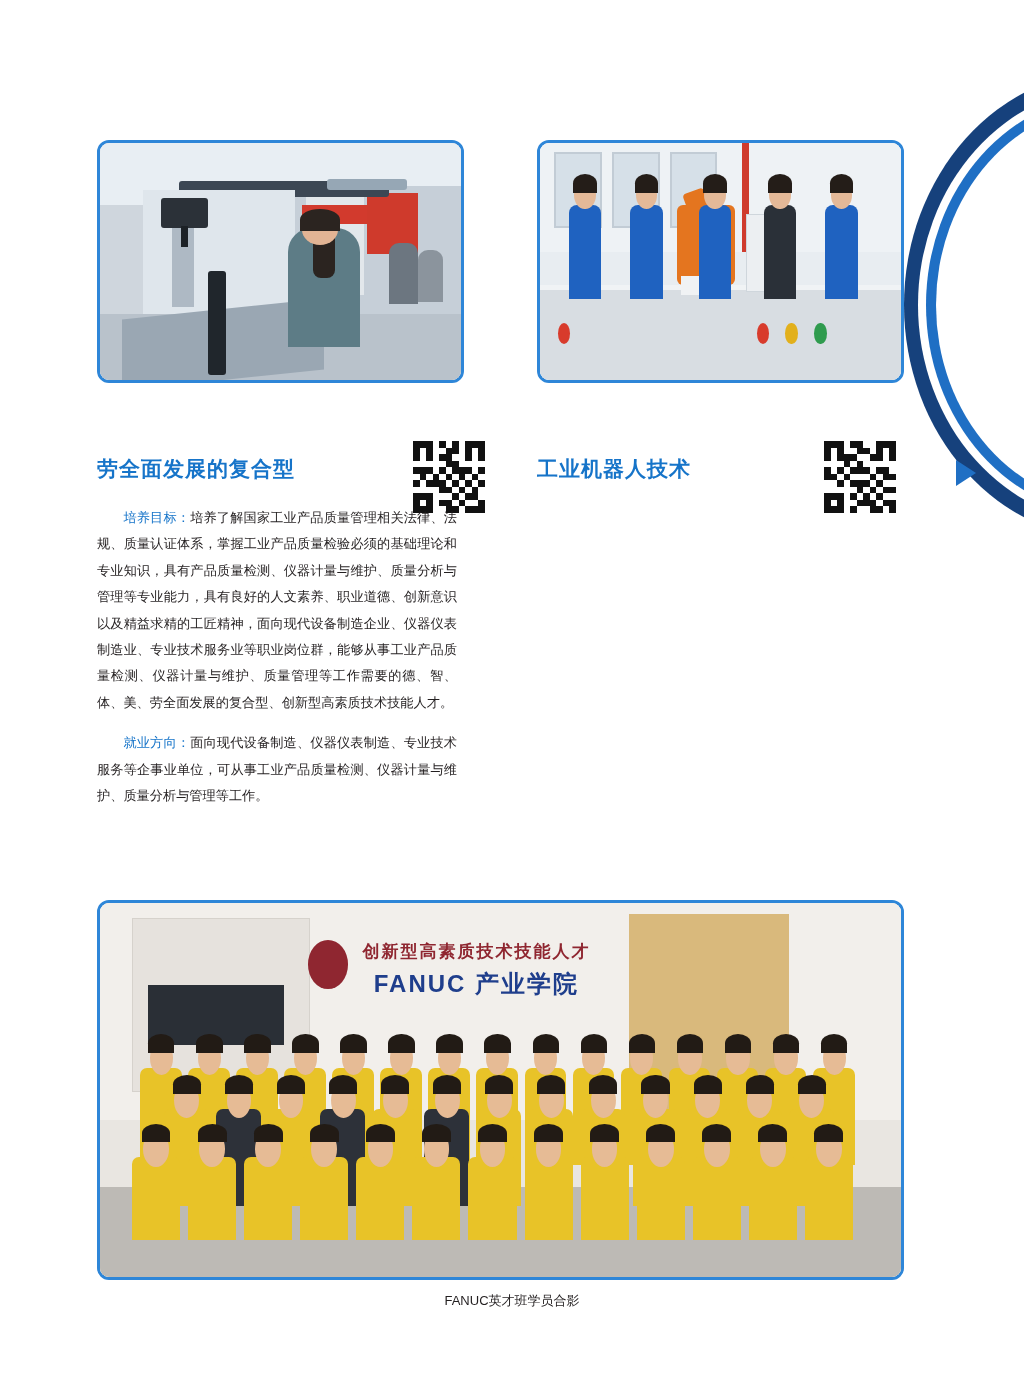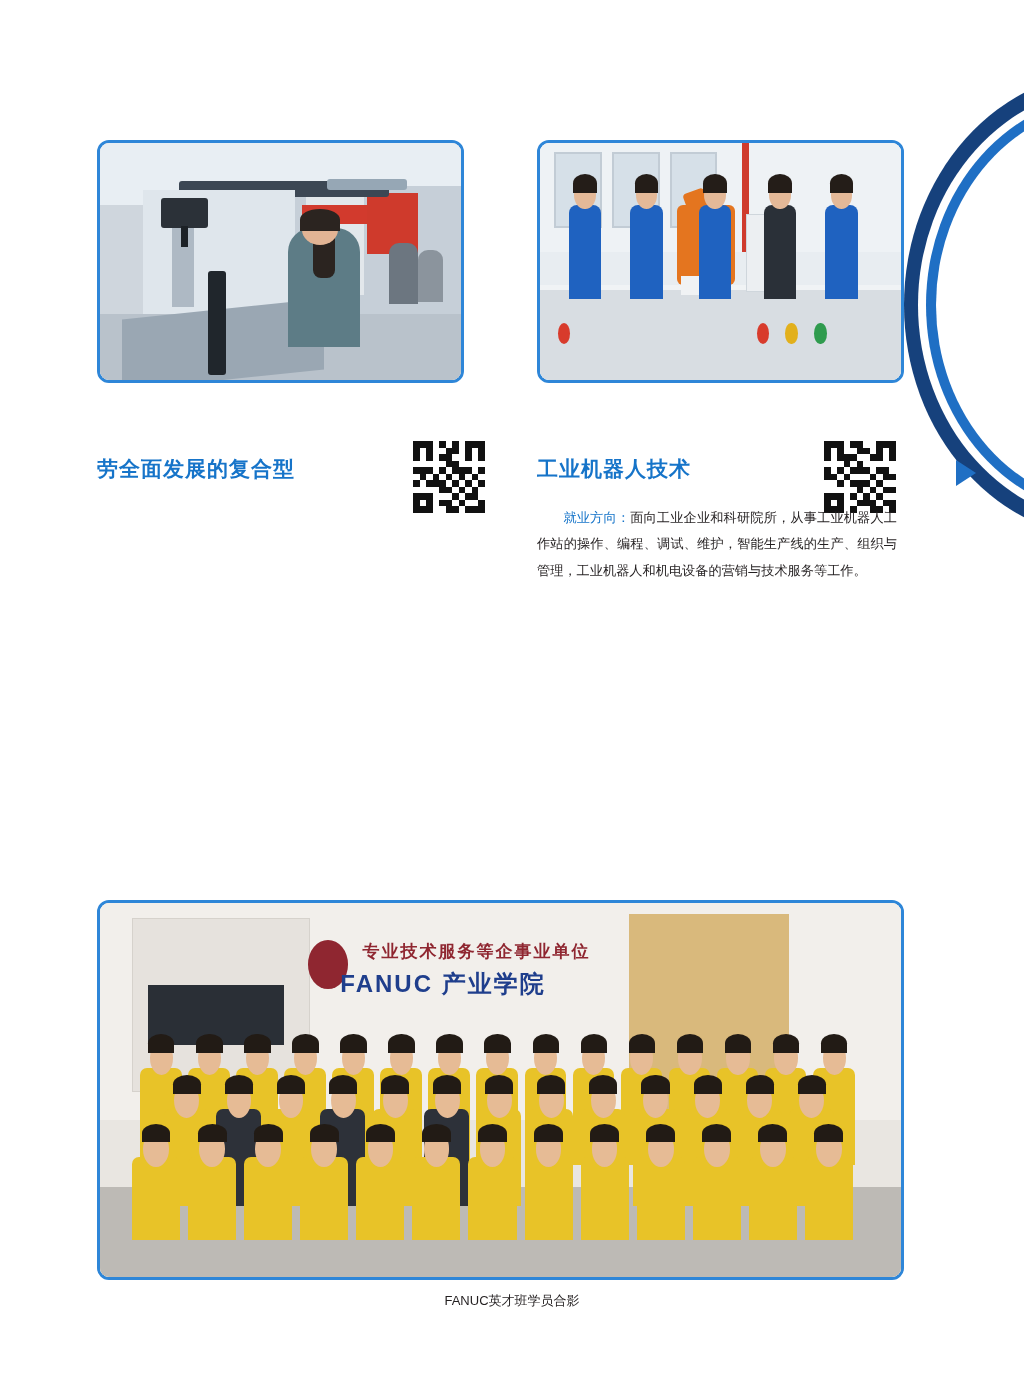--- a/index.html
+++ b/index.html
@@ -132,21 +132,21 @@
   .p2 .knob { position:absolute; top:76%; width:3.4%; height:9%; border-radius:50%;}
 
   
   .p3 { position:absolute; inset:0; background:#e9e6e1; }
   .p3 .wallbg { position:absolute; left:0; top:0; width:100%; height:58%; background:#f2efeb;}
   .p3 .wood { position:absolute; left:66%; top:3%; width:20%; height:52%; background:#d9b97c;}
   .p3 .panel { position:absolute; left:4%; top:4%; width:22%; height:46%; background:#e6e2dd; border:1px solid #d6d2cc;}
   .p3 .screen { position:absolute; left:6%; top:22%; width:17%; height:16%; background:#2a2f36;}
   .p3 .logotext { position:absolute; left:30%; top:10%; width:34%; height:16%; }
   .p3 .sign1 { position:absolute; left:0; top:0; width:100%; height:45%; color:#8f2630; font-size:17px; font-weight:bold; letter-spacing:2px; text-align:center; font-family:"Liberation Sans", sans-serif;}
-  .p3 .sign2 { position:absolute; left:0; top:46%; width:100%; height:50%; color:#1f3e8c; font-size:24px; font-weight:bold; letter-spacing:2px; }
+  .p3 .sign2 { position:absolute; left:0; top:46%; width:100%; height:50%; color:#1f3e8c; font-size:24px; font-weight:bold; letter-spacing:2px; text-align:center;}
   .p3 .emblem { position:absolute; left:26%; top:10%; width:5%; height:13%; background:#8f2630; border-radius:50%;}
   .p3 .floor3 { position:absolute; left:0; top:76%; width:100%; height:24%; background:#bdbab5;}
   .p3 .pp { position:absolute; background:#e8c328; border-radius:7px 7px 0 0; }
   .p3 .ph { position:absolute; background:#e6bb95; border-radius:50%; }
   .p3 .phh { position:absolute; background:#221b15; border-radius:50% 50% 0 0; }
   .p3 .suit { background:#2d3139 !important; }
 
   
   .qr {
     position: absolute;
@@ -520,41 +520,42 @@
     <i></i>
     <i class="on"></i>
     <i class="on"></i>
     <i></i>
     <i class="on"></i>
 </div>
 
 <div class="col col-left">
   <h2 class="major-title">劳全面发展的复合型</h2>
 
-
+  <p class="para"><span class="lbl">培养目标：</span><span>培养了解国家工业产品质量管理相关法律、法规、质量认证体系，掌握工业产品质量检验必须的基础理论和专业知识，具有产品质量检测、仪器计量与维护、质量分析与管理等专业能力，具有良好的人文素养、职业道德、创新意识以及精益求精的工匠精神，面向现代设备制造企业、仪器仪表制造业、专业技术服务业等职业岗位群，能够从事工业产品质量检测、仪器计量与维护、质量管理等工作需要的德、智、体、美、劳全面发展的复合型、创新型高素质技术技能人才。</span></p>
+
+  <p class="para"><span class="lbl">就业方向：</span><span>面向现代设备制造、仪器仪表制造、专业技术服务等企事业单位，可从事工业产品质量检测、仪器计量与维护、质量分析与管理等工作。</span></p>
 
 </div>
 
 <div class="col col-right">
   <h2 class="major-title">工业机器人技术</h2>
 
 
-  <p class="para"><span class="lbl">就业方向：</span><span>面向工业企业和科研院所，从事工业机器人工作站的操作、编程、调试、维护，智能生产线的生产、组织与管理，工业机器人和机电设备的营销与技术服务等工作。</span></p>
 
 </div>
 
 <div class="photo photo-bottom">
   <div class="p3">
     <div class="wallbg"></div>
     <div class="wood"></div>
     <div class="panel"></div>
     <div class="screen"></div>
     <div class="emblem"></div>
     <div class="logotext">
-      <div class="sign1">专业技术服务等企事业单位</div>
+      <div class="sign1">创新型高素质技术技能人才</div>
       <div class="sign2">FANUC 产业学院</div>
     </div>
     <div class="floor3"></div>
 
     <div class="pp" style="left:5%;  top:44%; width:5.2%; height:26%;"></div>
     <div class="ph" style="left:6.2%;top:37%; width:2.9%; height:9%;"></div>
     <div class="phh" style="left:6.0%;top:35%; width:3.3%; height:5%;"></div>
 
     <div class="pp" style="left:11%; top:44%; width:5.2%; height:26%;"></div>
     <div class="ph" style="left:12.2%;top:37%;width:2.9%; height:9%;"></div>

